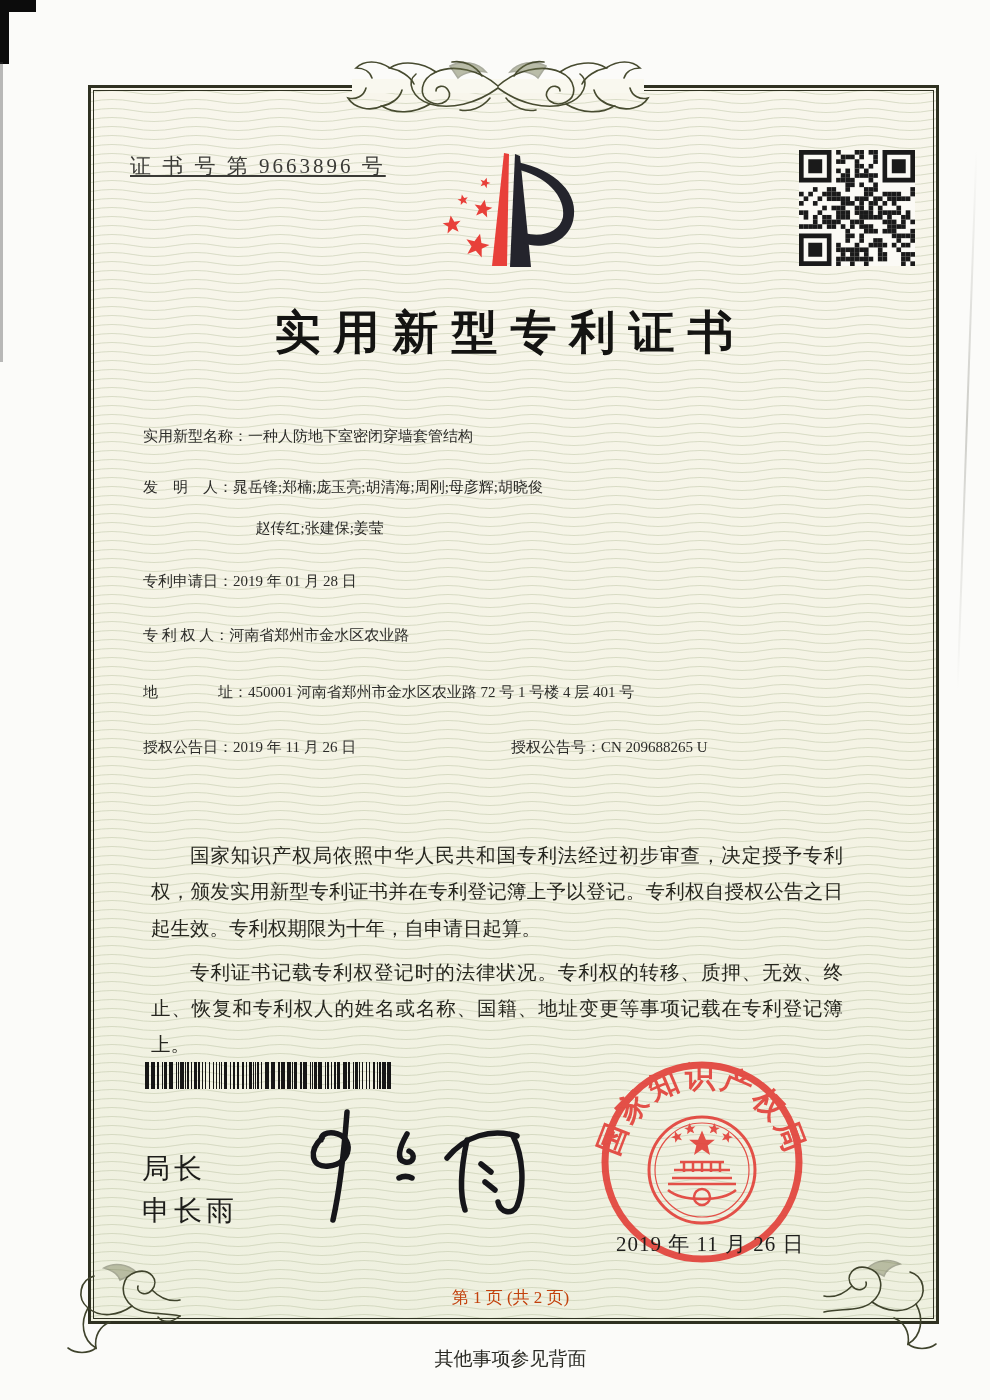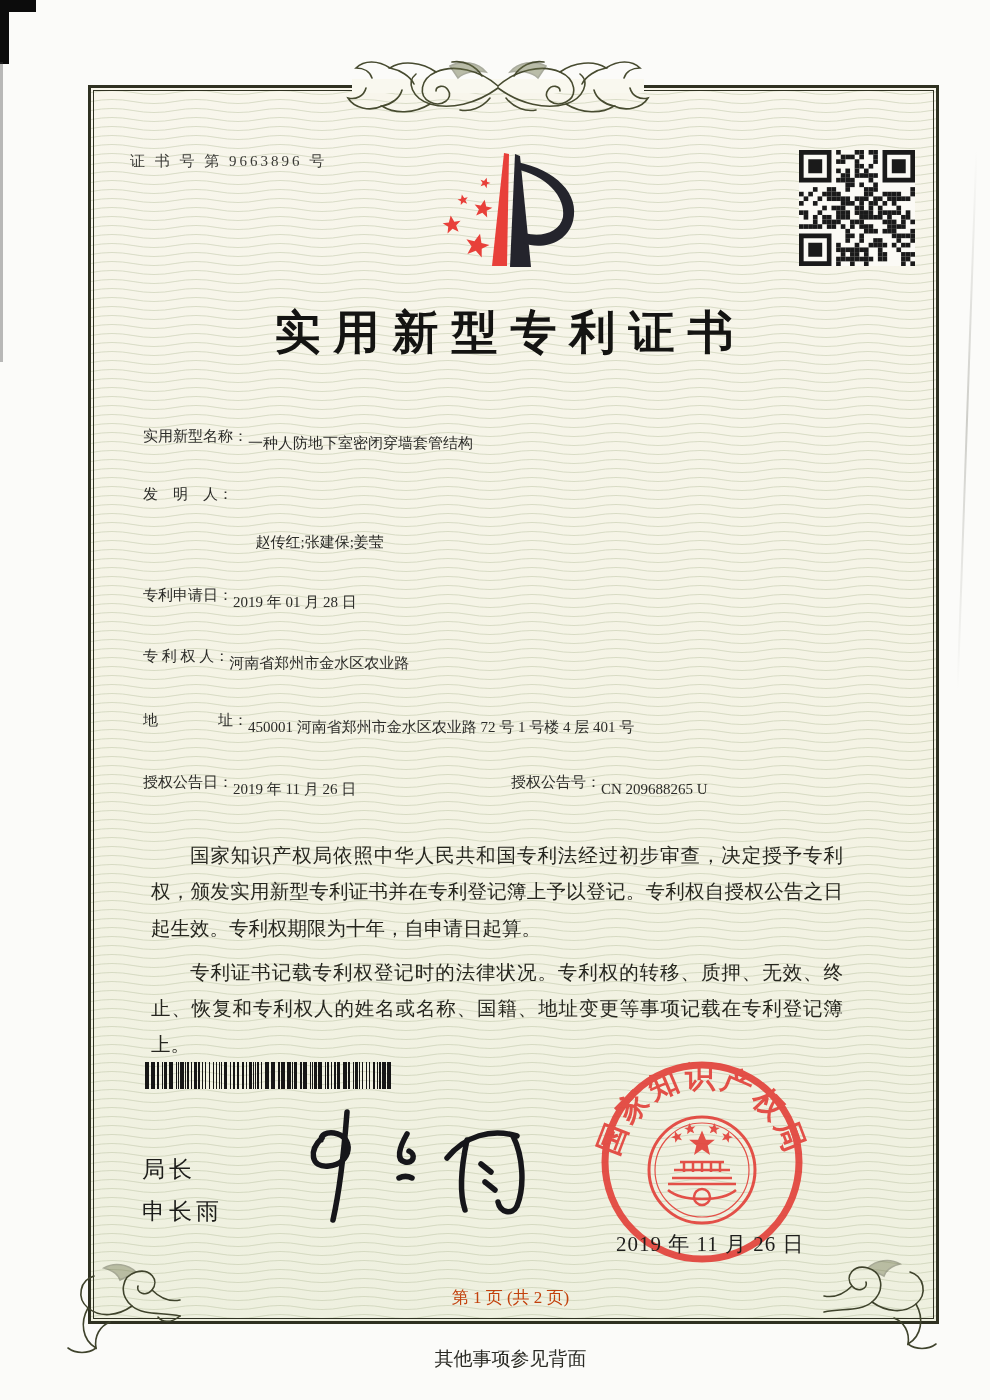--- a/index.html
+++ b/index.html
@@ -16,47 +16,47 @@
   .scan-c{left:0;top:62px;width:3px;height:300px;background:rgba(60,60,60,.35);}
   .page-curve{right:22px;top:150px;width:2px;height:540px;
     background:linear-gradient(to bottom,rgba(120,120,110,0),rgba(120,120,110,.35),rgba(120,120,110,0));
     transform:rotate(2deg);}
   
   .frame{left:88px;top:85px;width:845px;height:1233px;border:3px solid #2f3122;
     background:linear-gradient(to bottom,#f8f6ec 0%,#f4f3e4 55%,#eef0df 100%);}
   .frame-inner{position:absolute;inset:2px;border:1.5px solid #2f3122;}
   .waves{position:absolute;inset:0;width:100%;height:100%;}
   
-  .cert-no{left:130px;top:152px;font-size:15px;letter-spacing:3px;color:#3a3a36;}
+  .cert-no{left:130px;top:152px;font-size:21px;letter-spacing:3px;color:#3a3a36;text-decoration:underline;}
   .logo{left:420px;top:140px;}
   .qr{left:799px;top:150px;}
   .title{left:88px;top:302px;width:845px;text-align:center;
     font-size:46px;font-weight:700;letter-spacing:13px;color:#141412;}
   
   .fields{left:143px;top:426px;width:720px;font-size:15px;line-height:1.35;}
   .frow{display:flex;align-items:flex-start;}
   .lbl{white-space:pre;flex:none;}
-  .val{white-space:pre-wrap;margin-top:7px;}
+  .val{white-space:pre-wrap;}
   .r-name{margin-top:0;}
   .r-inv{margin-top:31px;}
   .r-pno{margin-top:12px;}
   .r-app{margin-top:33px;}
   .r-own{margin-top:34px;text-align:right;}
   .r-addr{margin-top:36px;}
   .r-grant{margin-top:35px;}
   .grant-first{width:368px;flex:none;display:flex;}
   
   .bodytext{left:143px;top:830px;width:708px;font-size:19.5px;line-height:1.86;
     color:#26261f;text-align:justify;}
   .bodytext p{margin:8px;text-indent:2em;}
   
   .barcode{left:145px;top:1062px;width:252px;height:27px;display:flex;align-items:stretch;}
   .barcode i{display:block;background:#161616;height:100%;}
   
-  .signer{left:142px;top:1148px;font-size:23px;line-height:42px;color:#1d1d1a;
+  .signer{left:142px;top:1148px;font-size:28px;line-height:42px;color:#1d1d1a;
     font-family:"Liberation Sans","DejaVu Sans",sans-serif;letter-spacing:4px;}
   .signature{left:295px;top:1104px;}
   
   .seal{left:594px;top:1052px;}
   .seal-date{left:616px;top:1230px;font-size:21px;letter-spacing:1px;color:#1e1e1c;z-index:6;}
   
   .page-info{left:88px;top:1286px;width:845px;text-align:center;font-size:17px;color:#c2410c;}
   .back-note{left:88px;top:1346px;width:845px;text-align:center;font-size:19px;color:#2a2a24;} .z3{z-index:3;} .z4{z-index:4;} .z5{z-index:5;}
 </style>
 </head>
@@ -364,21 +364,21 @@
 
 <div class="abs title z4">实用新型专利证书</div>
 
 <div class="abs fields z4">
   <div class="frow r-name">
     <span class="lbl">实用新型名称：</span>
     <span class="val">一种人防地下室密闭穿墙套管结构</span>
   </div>
   <div class="frow r-inv">
     <span class="lbl">发　明　人：</span>
-    <span class="val"><br>
+    <span class="val"><span>晁岳锋;郑楠;庞玉亮;胡清海;周刚;母彦辉;胡晓俊</span><br>
       <span>赵传红;张建保;姜莹</span></span>
   </div>
   <div class="frow r-app">
     <span class="lbl">专利申请日：</span>
     <span class="val">2019 年 01 月 28 日</span>
   </div>
   <div class="frow r-own">
     <span class="lbl">专 利 权 人：</span>
     <span class="val">河南省郑州市金水区农业路</span>
   </div>

